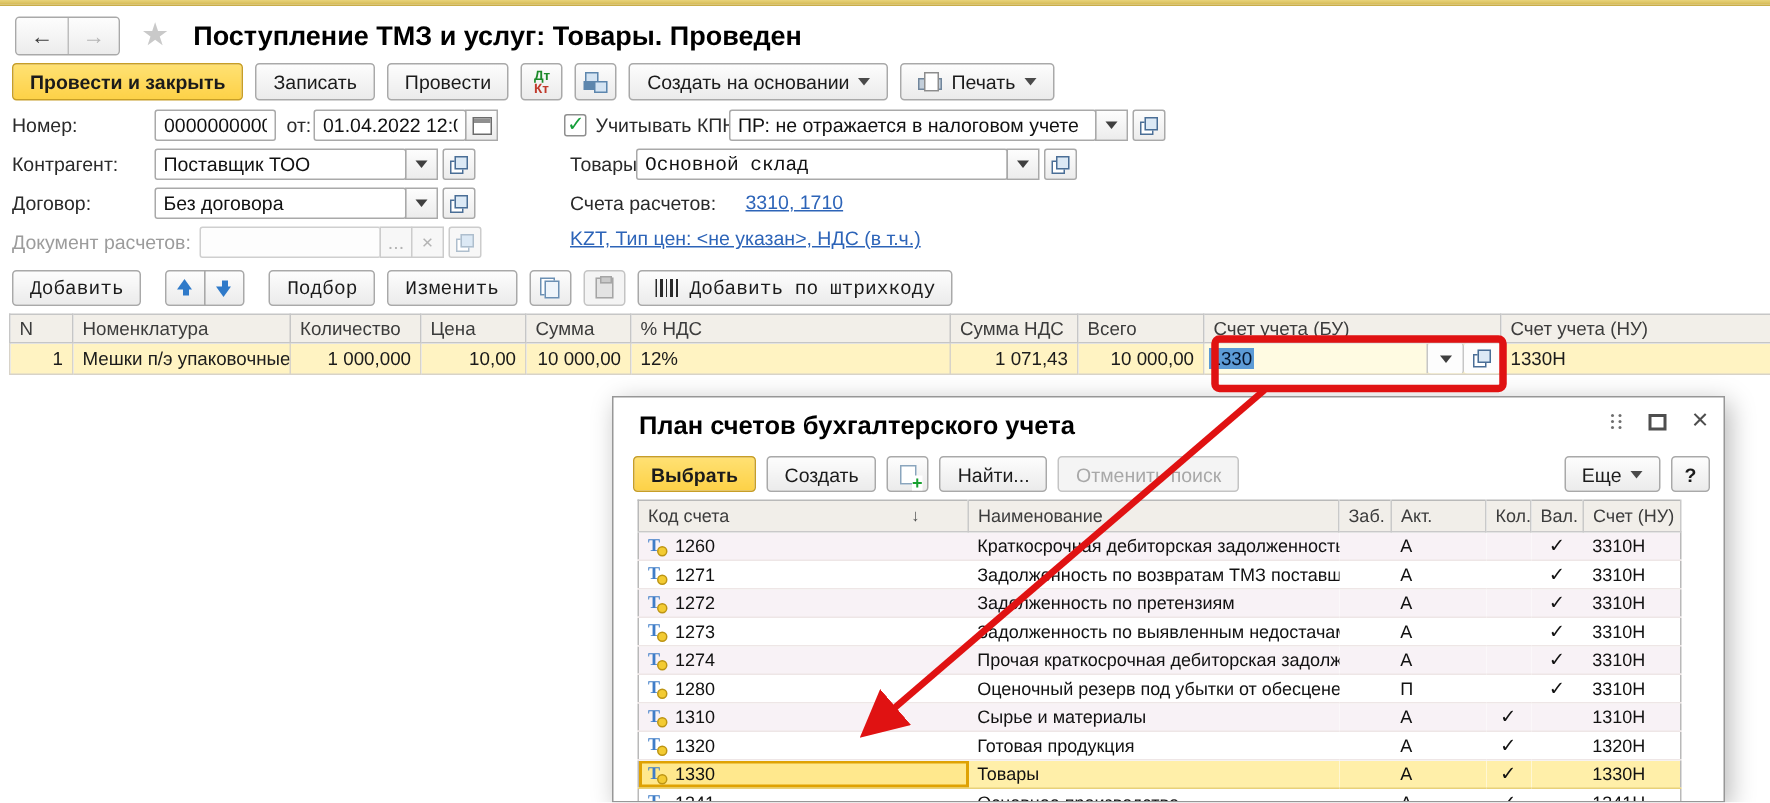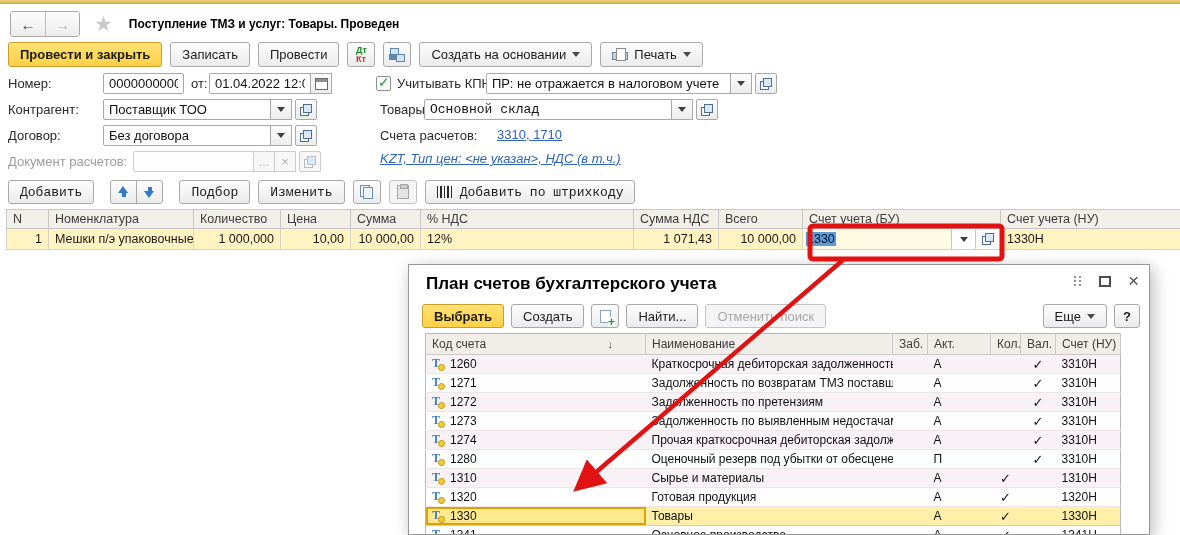--- a/index.html
+++ b/index.html
@@ -14,21 +14,21 @@
   
   .nav-row { position:absolute; left:10px; top:11px; display:flex; align-items:center; }
   .histgroup { display:flex; border:1px solid #a9a9a9; border-radius:3px; overflow:hidden; background:#f6f6f6; }
   .histbtn { width:34px; height:24px; display:flex; align-items:center; justify-content:center;
              background:linear-gradient(#fdfdfd,#ececec); font-size:15px; font-weight:bold; color:#3a3a3a; cursor:default; }
   .histbtn + .histbtn { border-left:1px solid #bdbdbd; }
   .histbtn.fwd { color:#b5b5b5; }
   .i-back::before{ content:"\2190"; } .i-fwd::before{ content:"\2192"; }
   .star { margin-left:14px; font-size:21px; color:#c9c9c9; line-height:20px; }
   .i-star::before{ content:"\2605"; }
-  .doc-title { margin-left:16px; font-size:12px; font-weight:bold; color:#000; white-space:nowrap; }
+  .doc-title { margin-left:16px; font-size:18px; font-weight:bold; color:#000; white-space:nowrap; }
 
   
   .cmd-row { position:absolute; left:8px; top:42px; display:flex; align-items:center; gap:8px; }
   .btn { display:inline-flex; align-items:center; justify-content:center; gap:6px; height:25px; padding:0 11px;
          background:linear-gradient(#fdfdfd,#ebebeb); border:1px solid #a9a9a9; border-radius:3px;
          font-size:13px; color:#1b1b1b; white-space:nowrap; cursor:default; }
   .btn.primary { background:linear-gradient(#ffe173,#fdd147); border-color:#c79e27; font-weight:bold; }
   .btn.disabled { color:#a8a8a8; background:#f4f4f4; border-color:#c4c4c4; }
   .btn.iconbtn { padding:0 5px; min-width:28px; }
   .tri-dn { width:0; height:0; border-left:4px solid transparent; border-right:4px solid transparent;
@@ -251,21 +251,21 @@
 
   <div class="lbl dim" style="left:8px;top:151px;">Документ расчетов:</div>
   <div class="fld" style="left:133px;top:151px;">
     <input style="width: 121px;" disabled="" value="">
     <span class="mini joined dim">...</span>
     <span class="mini joined dim">×</span>
     <span class="mini sep dim">
         <span class="i-open"></span>
       </span>
   </div>
-  <a class="lnk" style="left:380px;top:149px;font-style:italic;">KZT, Тип цен: &lt;не указан&gt;, НДС (в т.ч.)</a>
+  <a class="lnk" style="left:380px;top:149px;">KZT, Тип цен: &lt;не указан&gt;, НДС (в т.ч.)</a>
 
   <div class="items-toolbar">
     <div class="btn small">
         <span>Добавить</span>
       </div>
     <div class="updown" style="margin-left:8px;">
       <div class="btn small">
           <span class="arr up"></span>
         </div>
       <div class="btn small">

